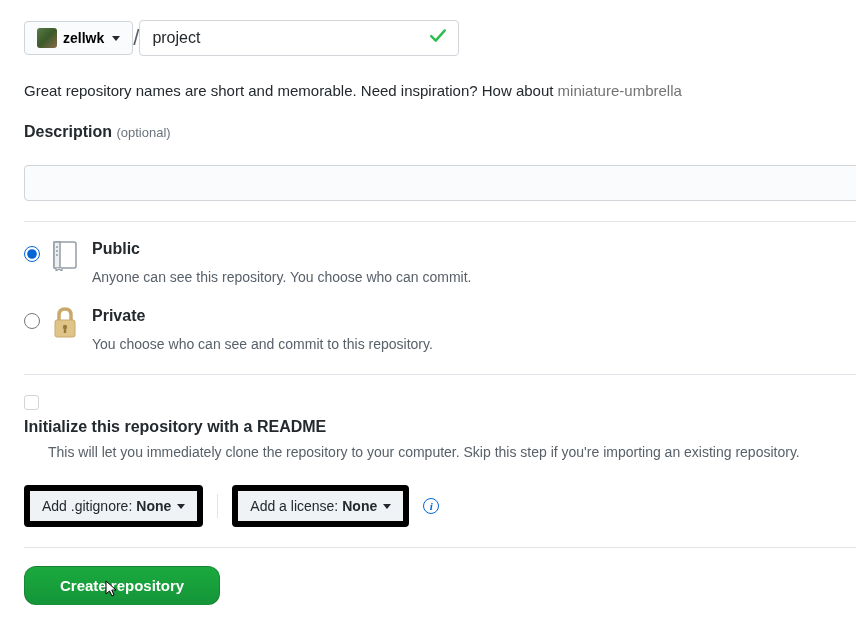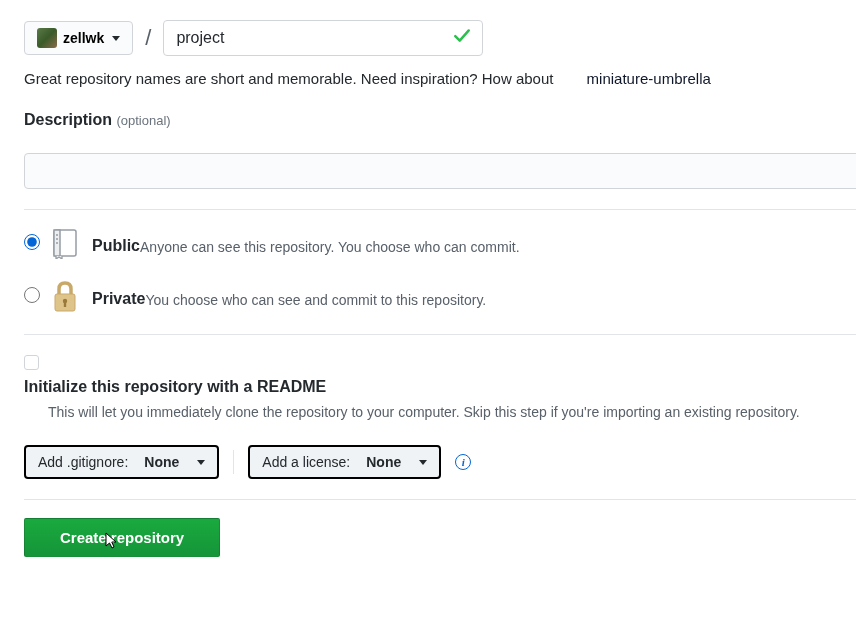--- a/index.html
+++ b/index.html
@@ -12,22 +12,21 @@
       font-size: 14px;
       color: #24292e;
       background: #fff;
       padding: 20px 0 20px 24px;
       width: 856px;
       overflow: hidden;
     }
     .row-owner-repo {
       display: flex;
       align-items: center;
-      gap: 12px;
-      margin-bottom: 14px;
+      margin-bottom: 26px;
     }
     .owner-select {
       display: flex;
       align-items: center;
       gap: 6px;
       border: 1px solid #d1d5da;
       border-radius: 4px;
       padding: 6px 12px;
       background: #fafbfc;
       font-weight: 600;
@@ -78,23 +77,22 @@
       top: 50%;
       transform: translateY(-50%);
     }
     .helper-text {
       font-size: 15px;
       color: #24292e;
       margin-bottom: 24px;
       white-space: nowrap;
     }
     .link-suggestion {
-      color: #0f172a;
+      color: #737373;
       cursor: pointer;
-      margin-left: 29px;
     }
     .field-label {
       font-weight: 600;
       font-size: 16px;
       margin-bottom: 24px;
     }
     .optional {
       font-weight: 400;
       font-size: 13px;
       color: #6a737d;
@@ -127,22 +125,21 @@
       accent-color: #0366d6;
     }
     .vis-icon {
       width: 32px;
       height: 32px;
       flex-shrink: 0;
       margin-top: -1px;
     }
     .vis-text {
       display: flex;
-      flex-direction: row;
-      align-items: flex-end;
+      flex-direction: column;
     }
     .vis-title {
       font-weight: 600;
       font-size: 16px;
       color: #24292e;
     }
     .vis-desc {
       font-size: 14px;
       color: #586069;
       margin-top: 11px;
@@ -174,30 +171,30 @@
       max-width: 832px;
       line-height: 1.5;
     }
     .dropdowns-row {
       display: flex;
       align-items: center;
       gap: 14px;
       margin-top: 22px;
     }
     .dd-btn {
-      border: 2px solid #000000;
+      border: 6px solid #000000;
       border-radius: 4px;
       background: #eff3f6;
       padding: 7px 12px;
       font-size: 14px;
       color: #24292e;
       cursor: pointer;
       display: flex;
       align-items: center;
-      gap: 16px;
+      gap: 4px;
     }
     .dd-btn .bold {
       font-weight: 600;
     }
     .vsep {
       width: 1px;
       height: 24px;
       background: #e1e4e8;
     }
     .info-icon {
@@ -212,21 +209,21 @@
       align-items: center;
       justify-content: center;
       font-family: Georgia, serif;
       font-style: italic;
     }
     .create-btn {
       background: #159739;
       background-image: linear-gradient(-180deg, #1aaa3e 0%, #159739 90%);
       color: #fff;
       border: 1px solid rgba(27,31,35,0.2);
-      border-radius: 2px;
+      border-radius: 12px;
       padding: 10px 35px;
       font-size: 15px;
       font-weight: 600;
       cursor: pointer;
       position: relative;
     }
     .cursor-overlay {
       position: absolute;
       left: 78px;
       top: 12px;

